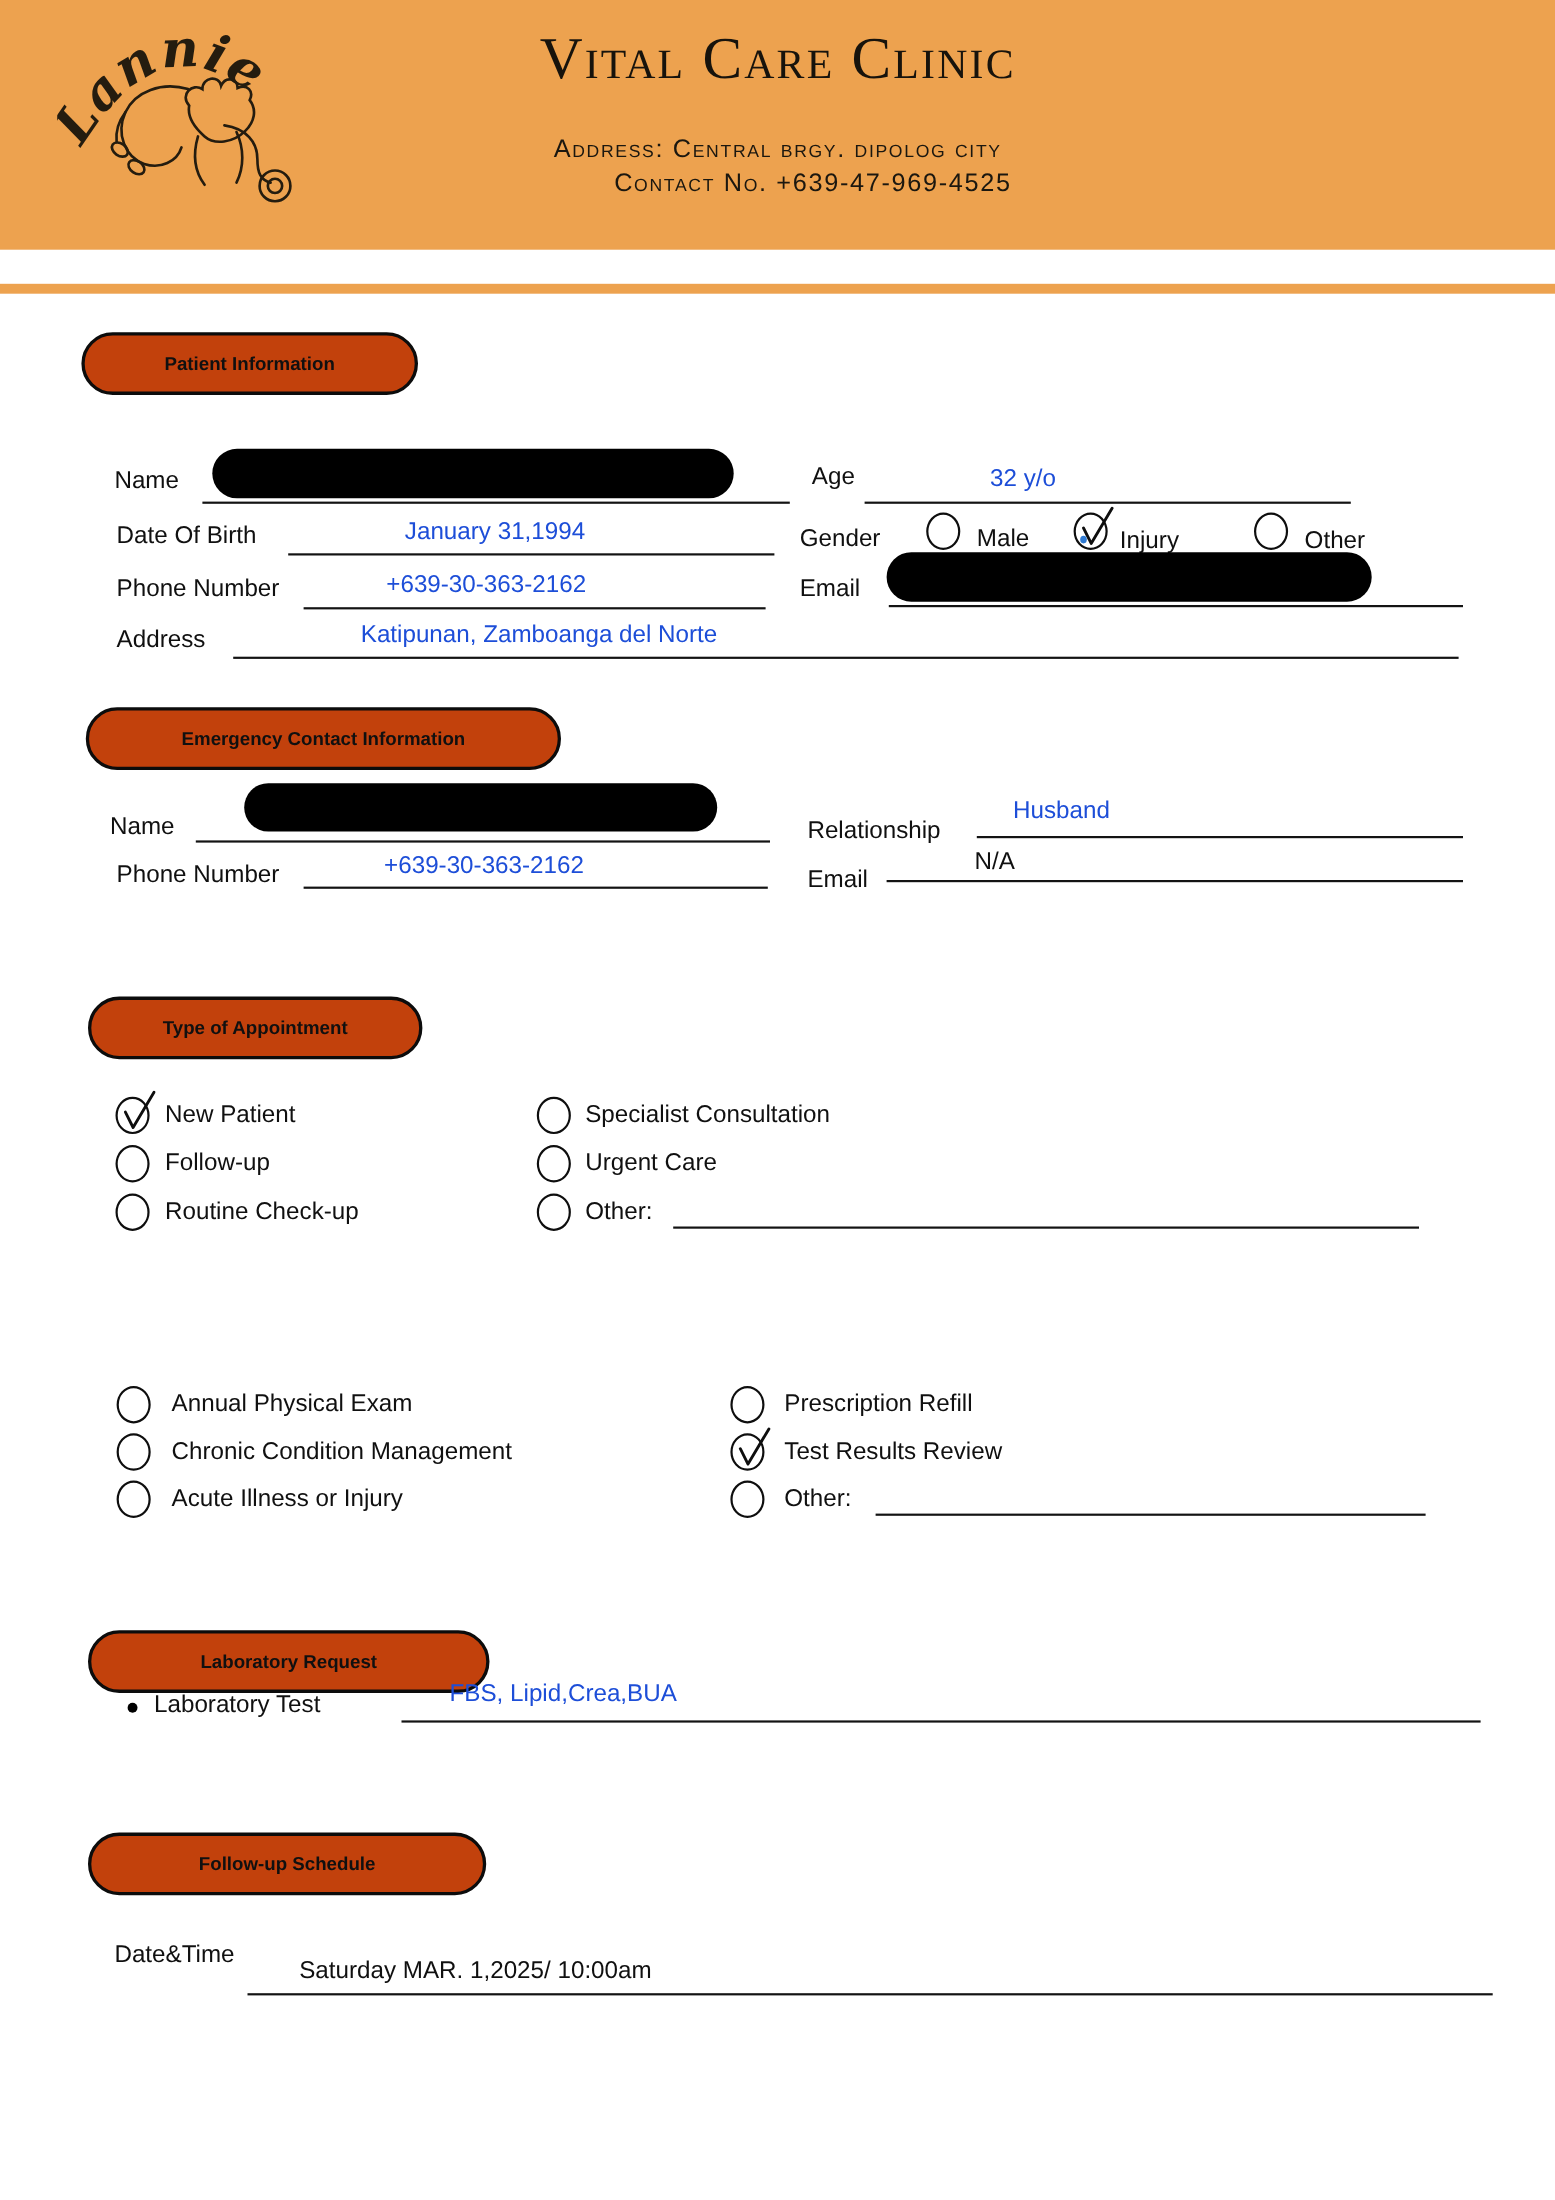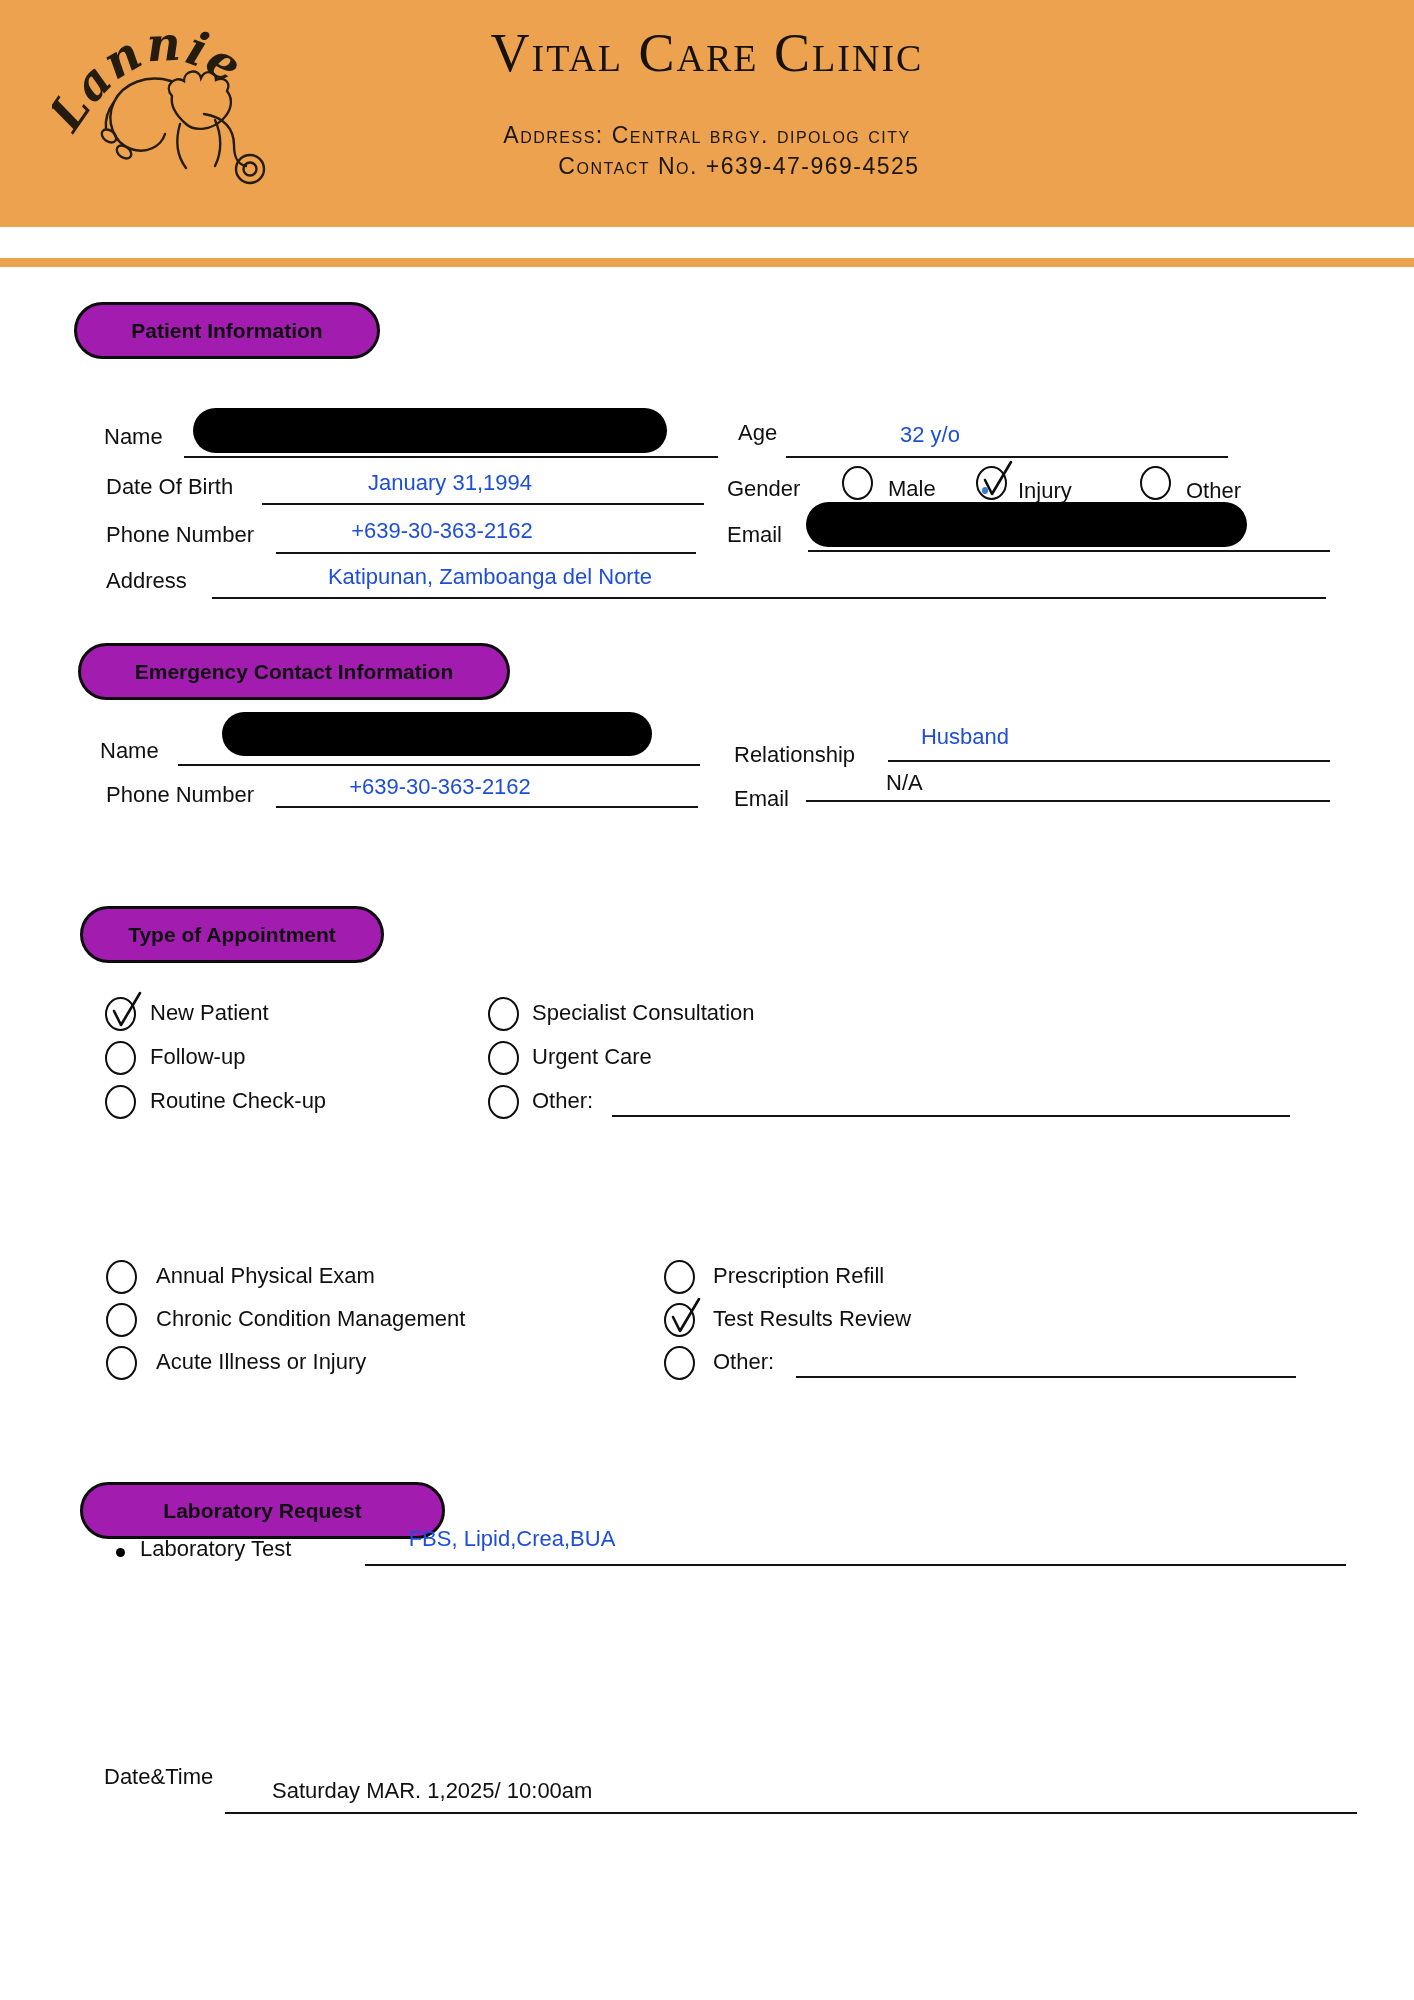--- a/index.html
+++ b/index.html
@@ -16,21 +16,21 @@
   .header-sub{position:absolute;left:0;width:100%;text-align:center;
         font-variant:small-caps;font-size:23px;letter-spacing:1.5px;color:#1b170f;}
   .addr-line{top:122px;}
   .contact-line{top:153px;margin-left:32px;}
   .logo{position:absolute;left:52px;top:14px;width:220px;height:180px;}
   .logo svg{width:100%;height:100%;}
 
   
   .pill{position:absolute;box-sizing:border-box;border:3px solid #0c0c0c;border-radius:30px;
         display:flex;align-items:center;justify-content:center;
-        font-weight:bold;font-size:21px;height:57px;background:#a21caf;}
+        font-weight:bold;font-size:17px;height:57px;background:#c2410c;}
   .lbl{position:absolute;font-size:22px;white-space:nowrap;color:#101010;}
   .val{position:absolute;font-size:22px;white-space:nowrap;transform:translateX(-50%);color:#1d4ed8;}
   .val-left{position:absolute;font-size:22px;white-space:nowrap;color:#101010;}
   .fline{position:absolute;height:0;border-bottom:2.5px solid #131313;}
   .redact{position:absolute;height:45px;background:#000;border-radius:23px;}
 
   .radio{position:absolute;box-sizing:border-box;width:31px;height:34px;
         border:2.5px solid #0e0e0e;border-radius:50%;background:transparent;}
   .tick{display:none;position:absolute;left:-3px;top:-12px;width:42px;height:46px;}
   .radio.checked .tick{display:block;}
@@ -200,18 +200,19 @@
   <div class="lbl" style="left:713px;top:1349px;">Other:</div>
   <div class="fline" style="left:796px;top:1376px;width:500px;"></div>
 
   <div class="pill" style="left:80px;top:1482px;width:365px;">Laboratory Request</div>
 
   <span class="bullet" style="left:116px;top:1548px;"></span>
   <div class="lbl" style="left:140px;top:1536px;">Laboratory Test</div>
   <div class="val" style="left:512px;top:1526px;">FBS, Lipid,Crea,BUA</div>
   <div class="fline" style="left:365px;top:1564px;width:981px;"></div>
 
+  <div class="pill" style="left:80px;top:1666px;width:362px;">Follow-up Schedule</div>
 
   <div class="lbl" style="left:104px;top:1764px;">Date&amp;Time</div>
   <div class="val-left" style="left:272px;top:1778px;">Saturday MAR. 1,2025/ 10:00am</div>
   <div class="fline" style="left:225px;top:1812px;width:1132px;"></div>
 
 </div>
 
 </body></html>

